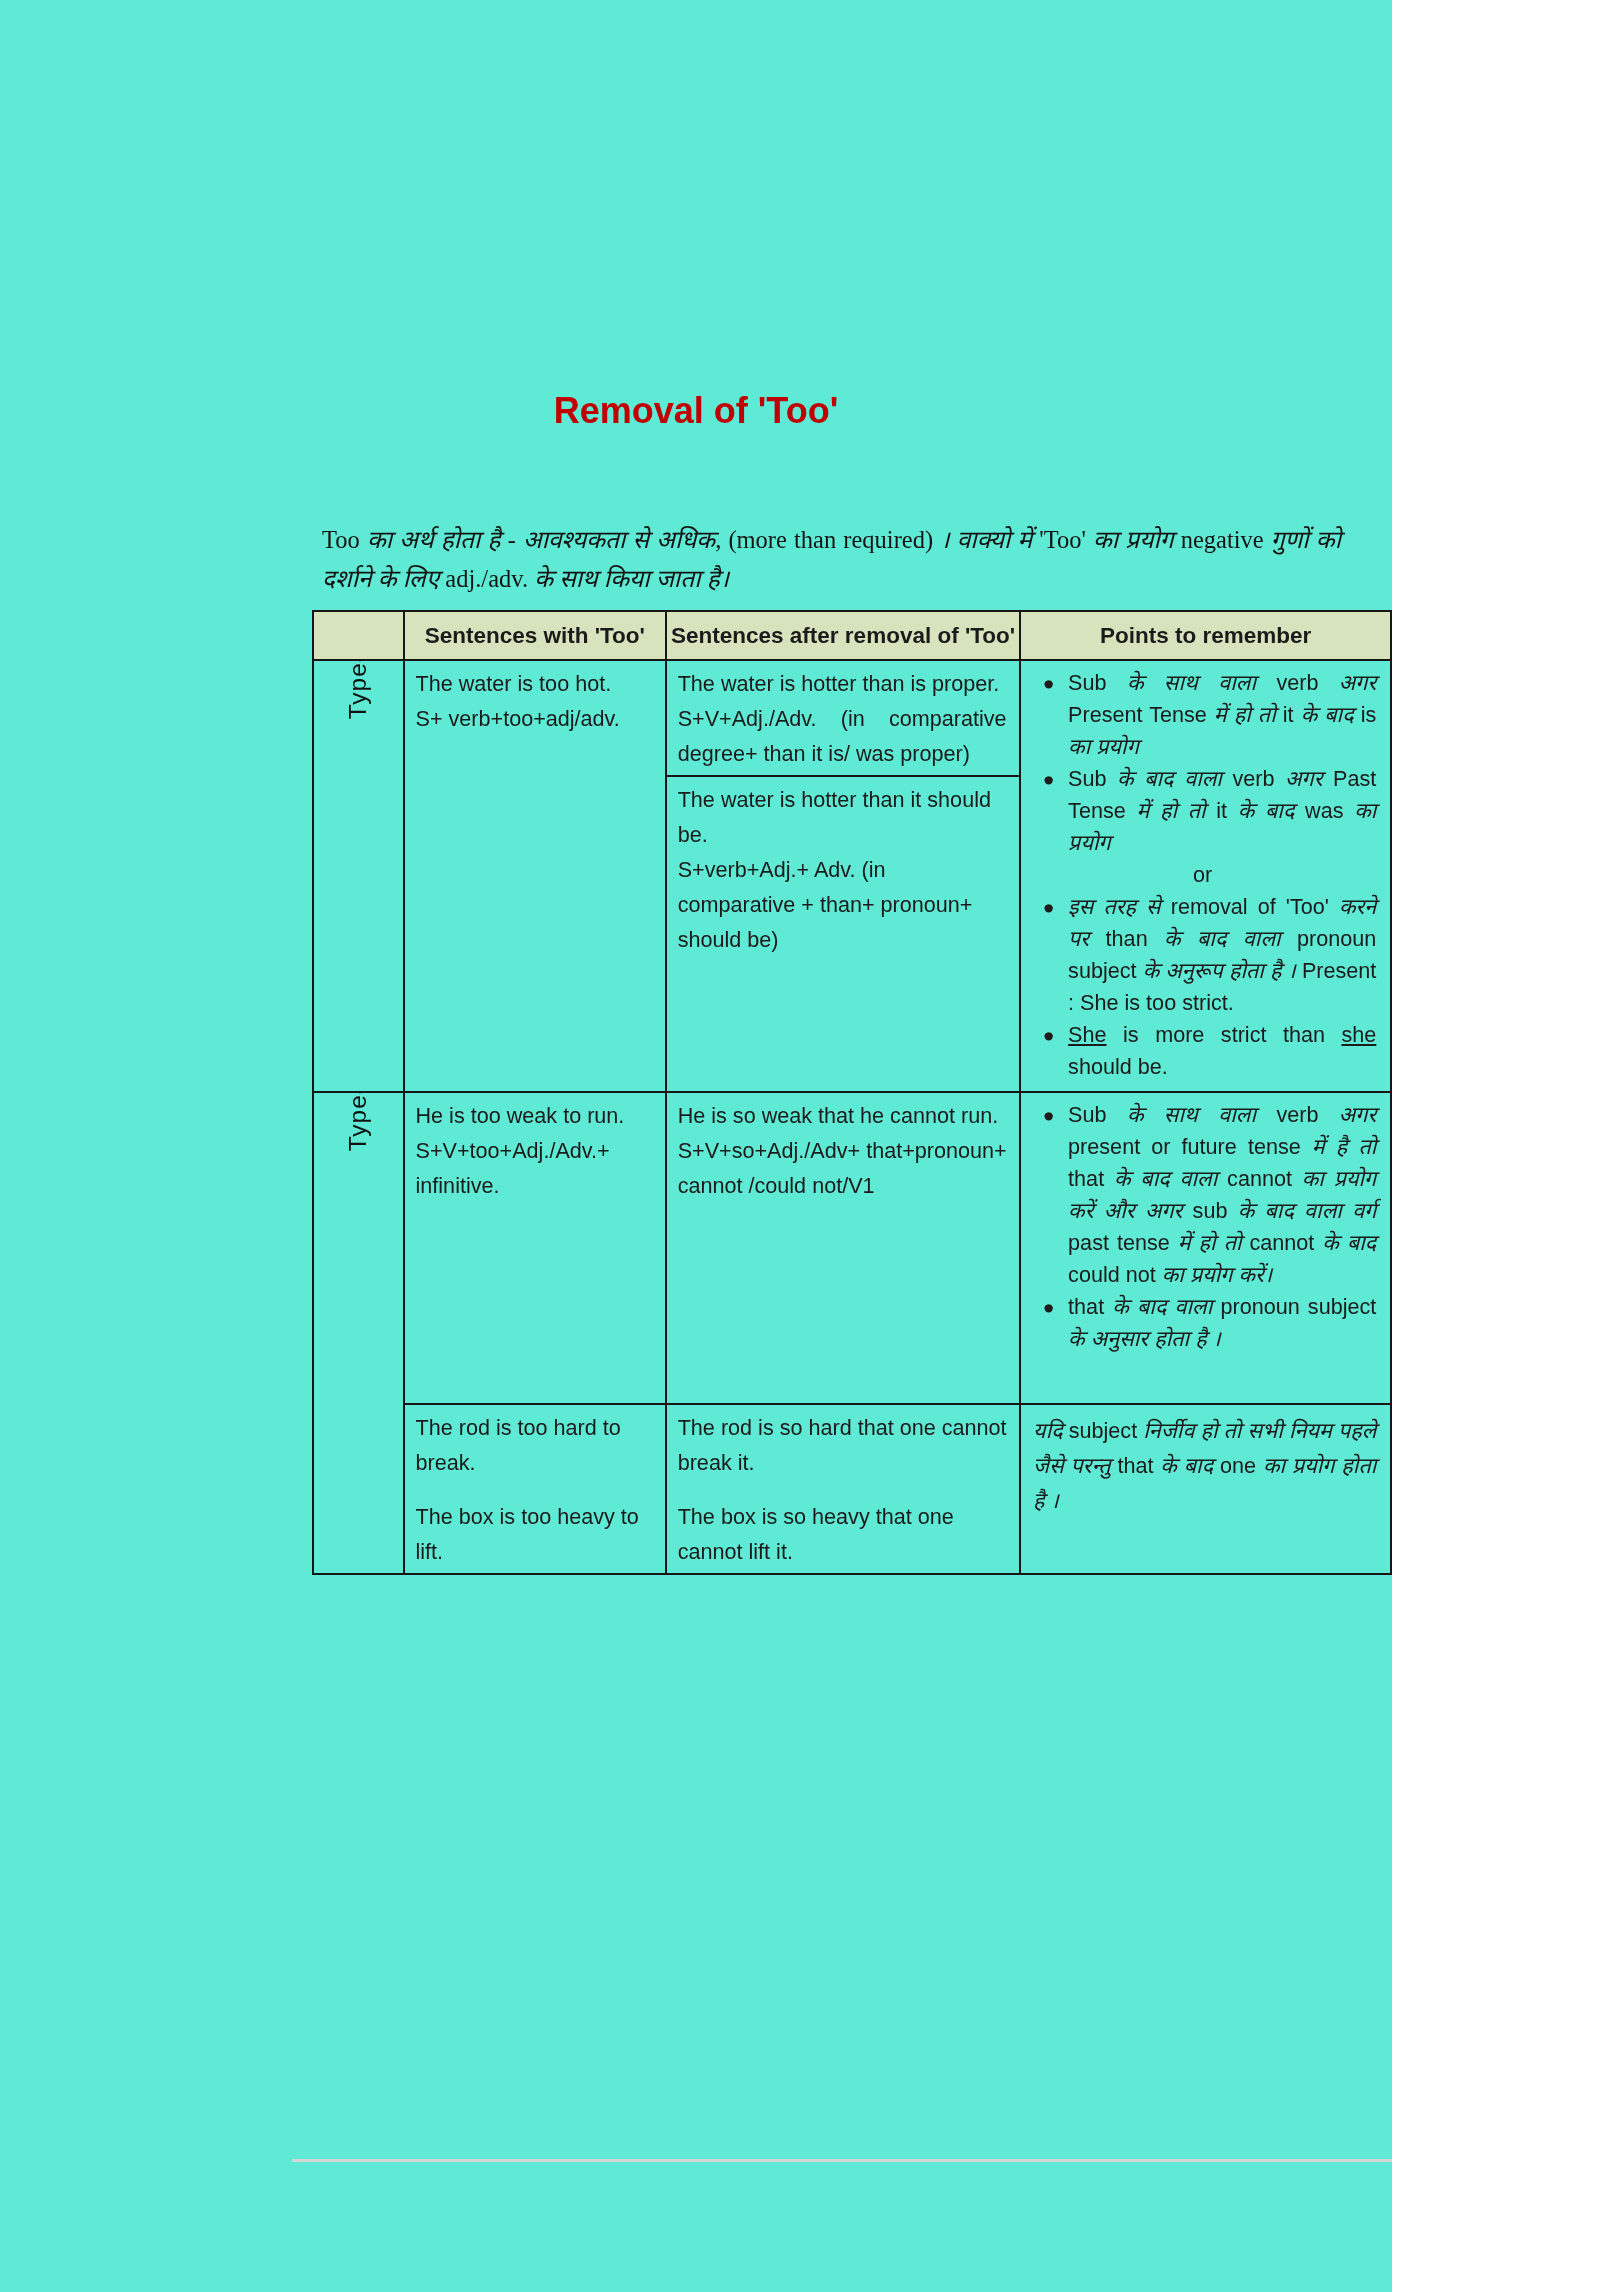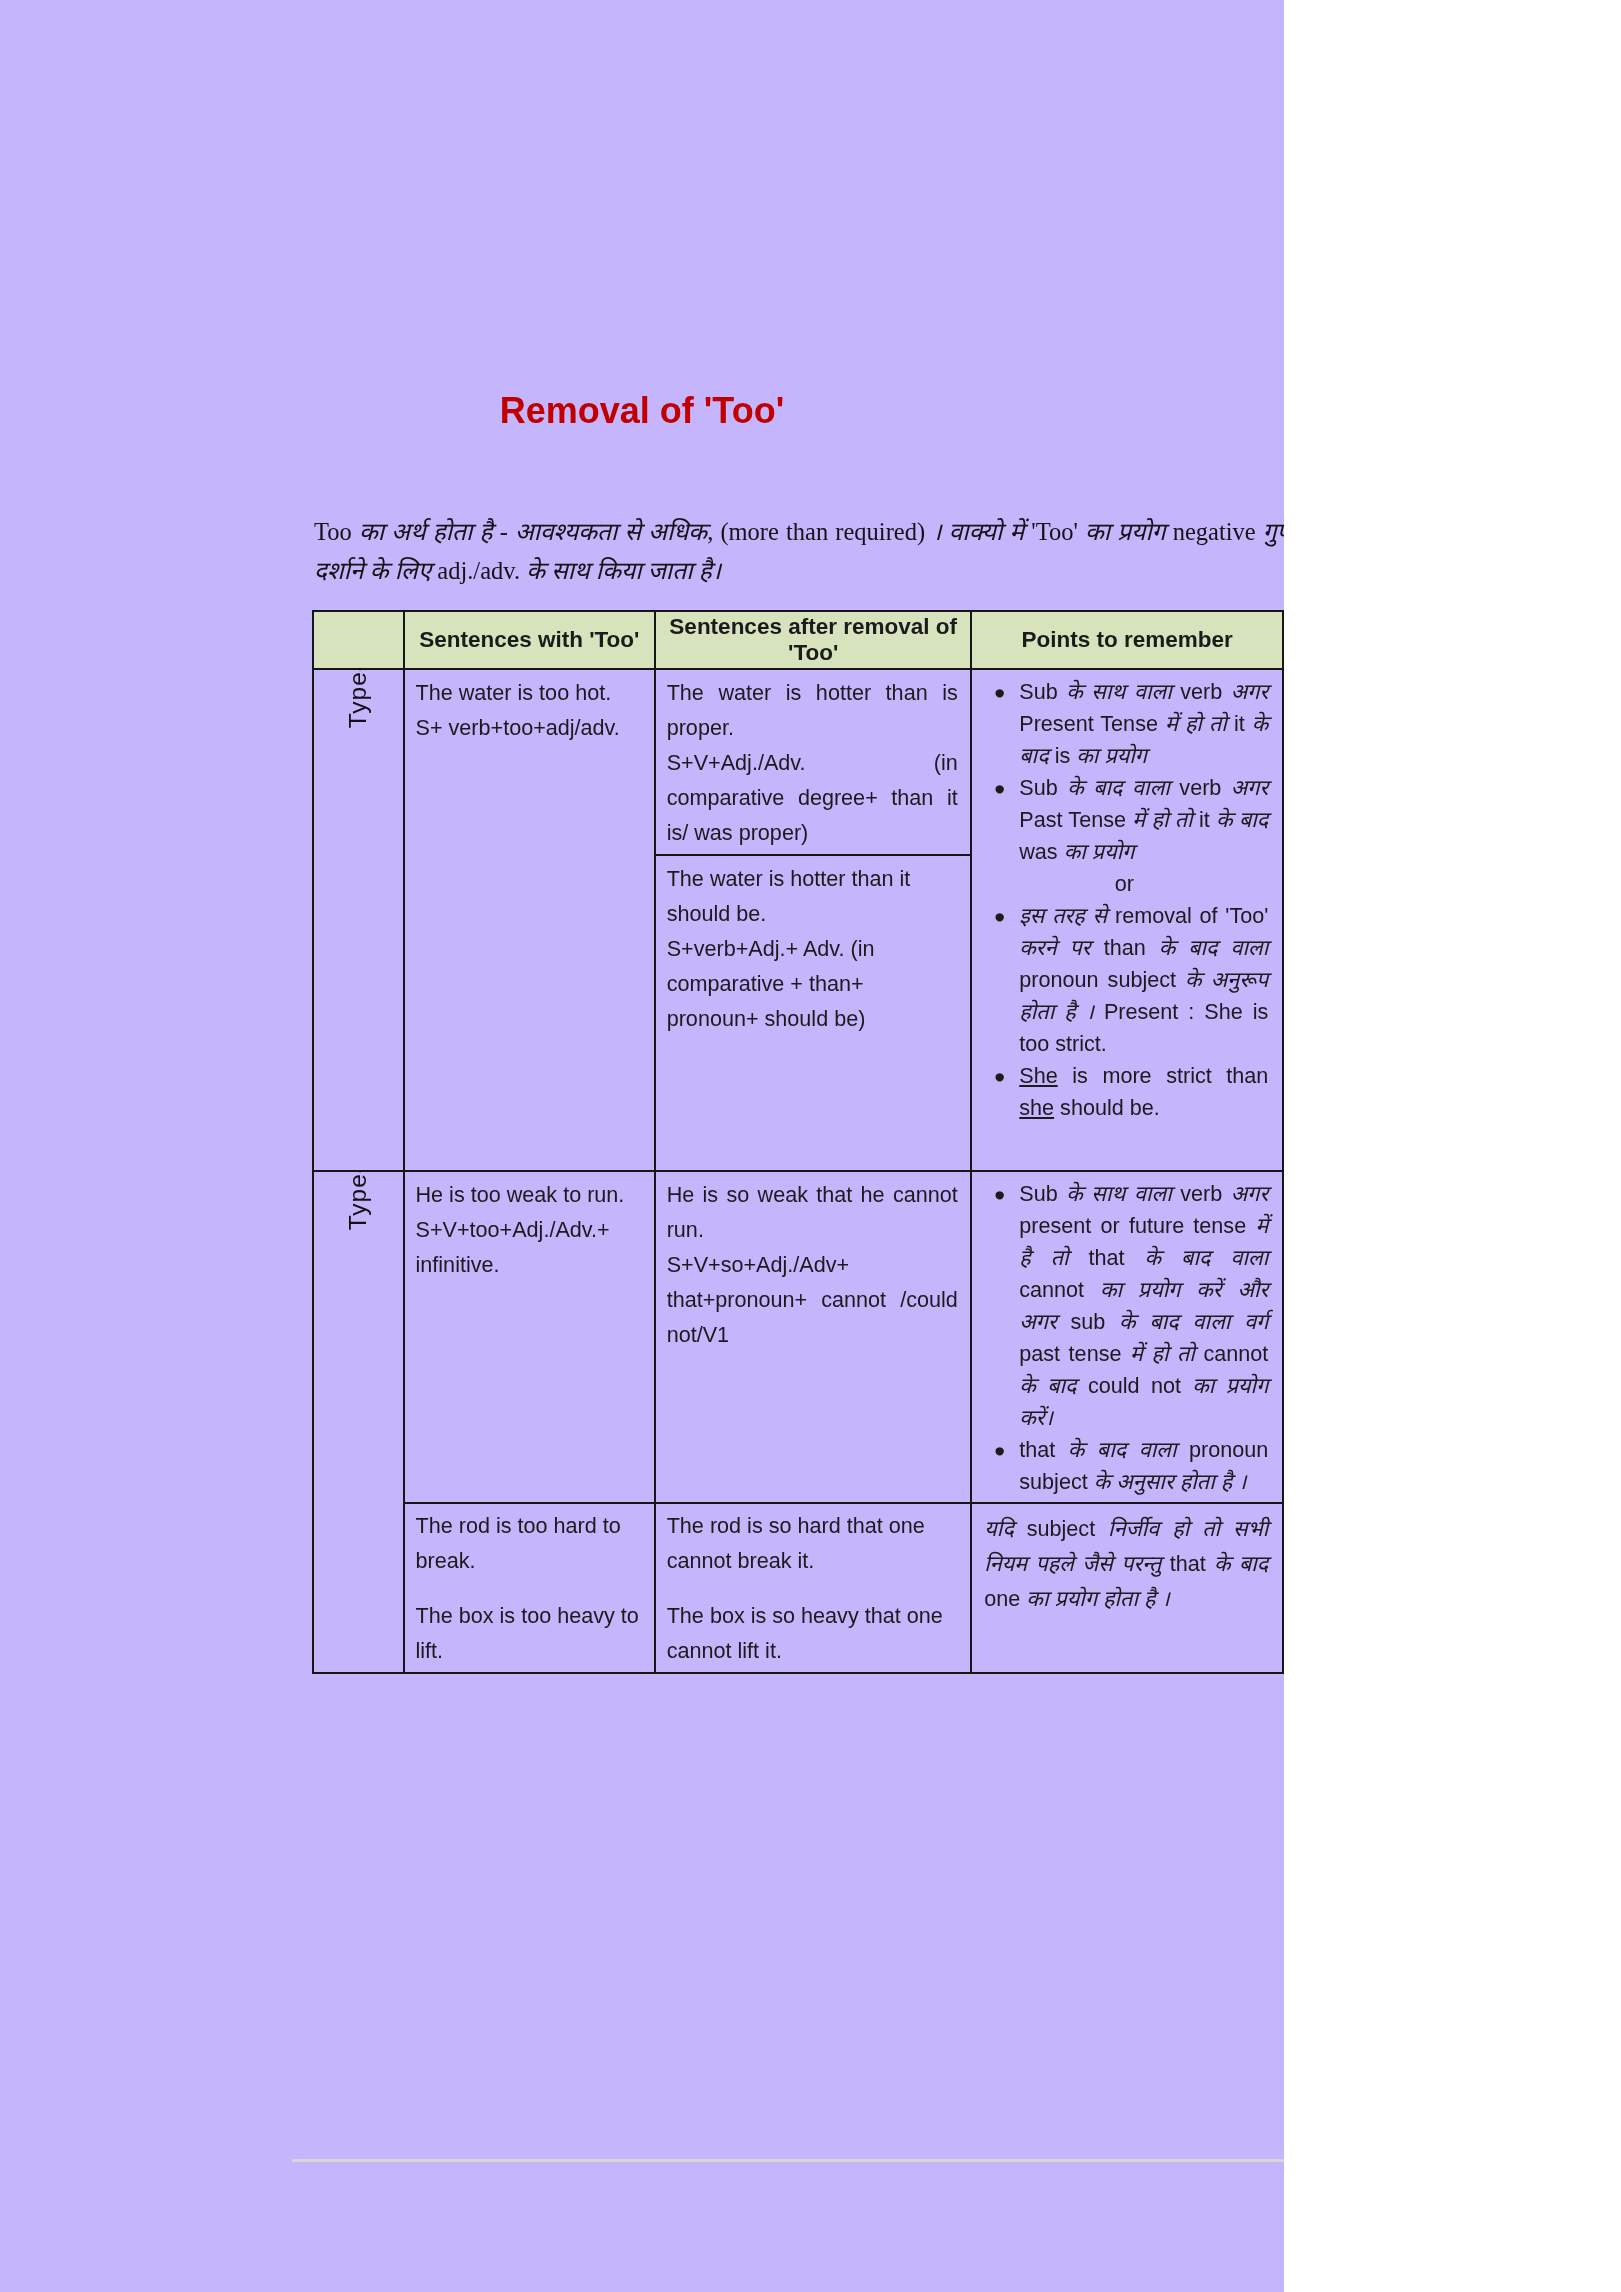--- a/index.html
+++ b/index.html
@@ -1,26 +1,26 @@
 <!DOCTYPE html>
 <html><head>
 <meta charset="utf-8">
 <style>
   html,body { margin:0; padding:0; background:#ffffff; }
   .page {
-    position:relative; width:1284px; height:2293px; background:#c4b5fd;
+    position:relative; width:1392px; height:2293px; background:#5eead4;
     font-family:"Liberation Sans", sans-serif; color:#1b1b1b; overflow:hidden;
   }
   .title {
     position:absolute; top:390px; left:0; width:100%; margin:0;
     text-align:center; font-size:36px; font-weight:bold; color:#c00000;
     letter-spacing:0px;
   }
   .intro {
-    position:absolute; left:306px; top:504px; width:1019px; margin:8px;
+    position:absolute; left:306px; top:504px; width:1019px; margin:16px;
     font-family:"Liberation Serif", serif; font-size:24.5px; line-height:39px;
     text-align:justify; color:#141414;
   }
   .seg-i { font-style:italic; }
   .seg-u { text-decoration:underline; }
 
   table.gtable {
     position:absolute; left:312px; top:610px;
     border-collapse:collapse; table-layout:fixed;
     border:2.9px solid #161616;

